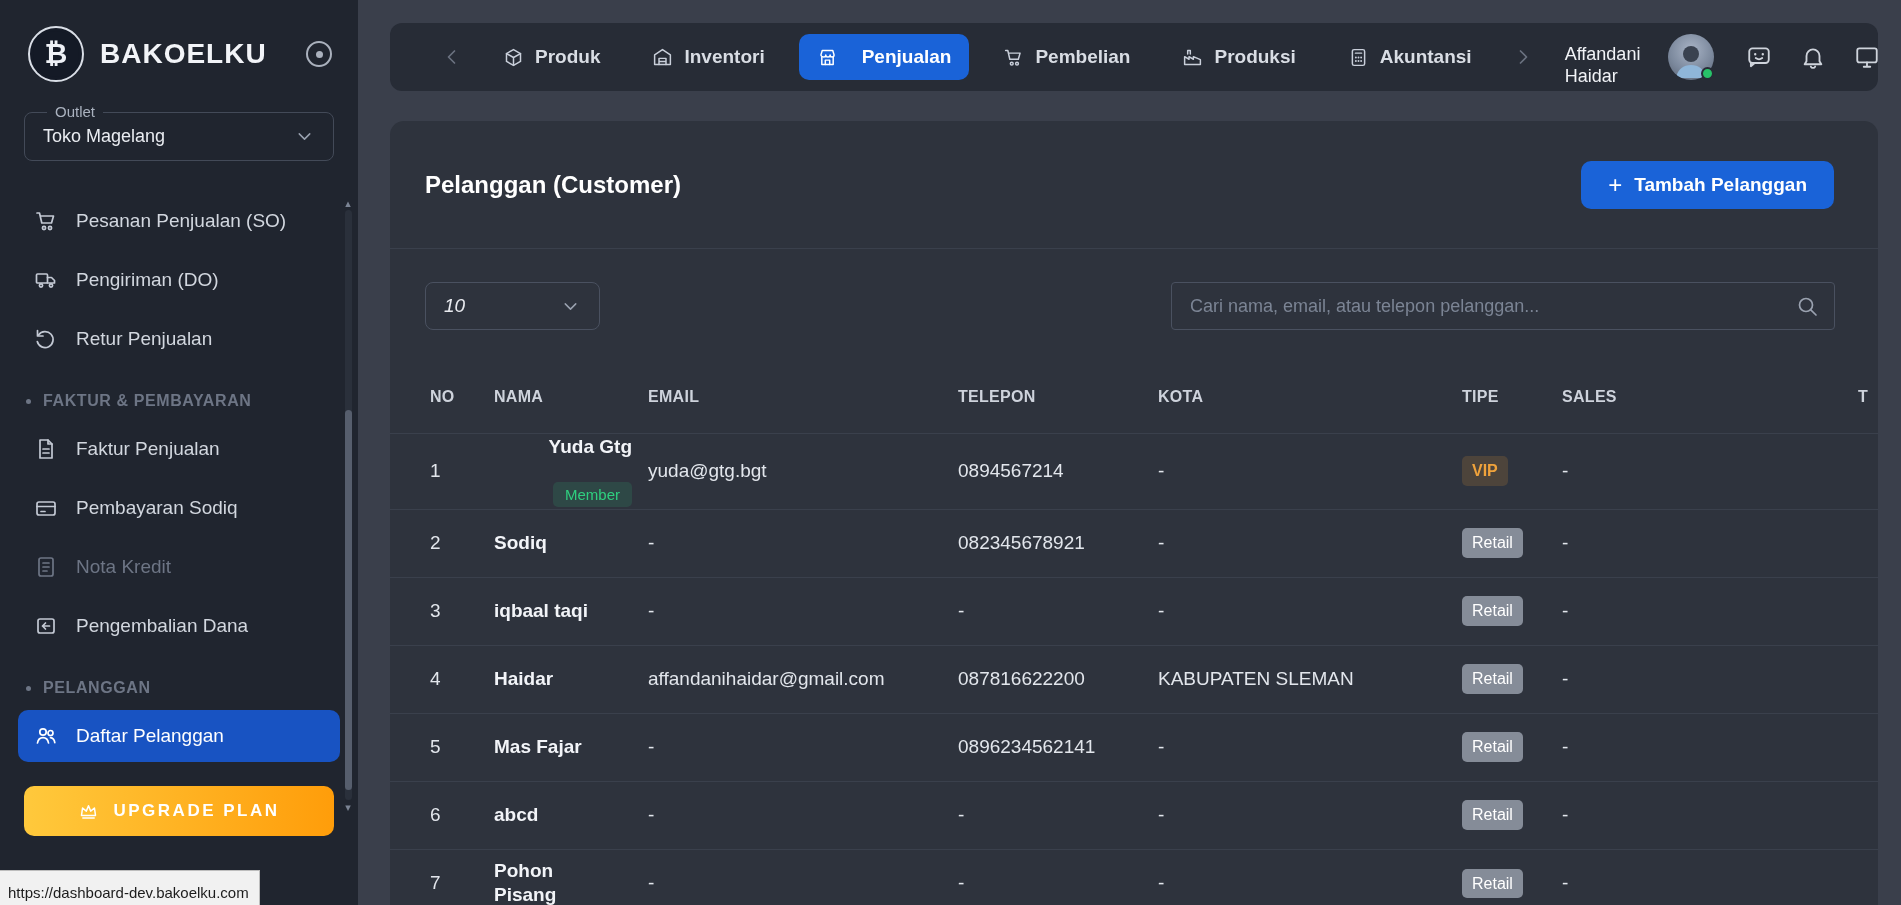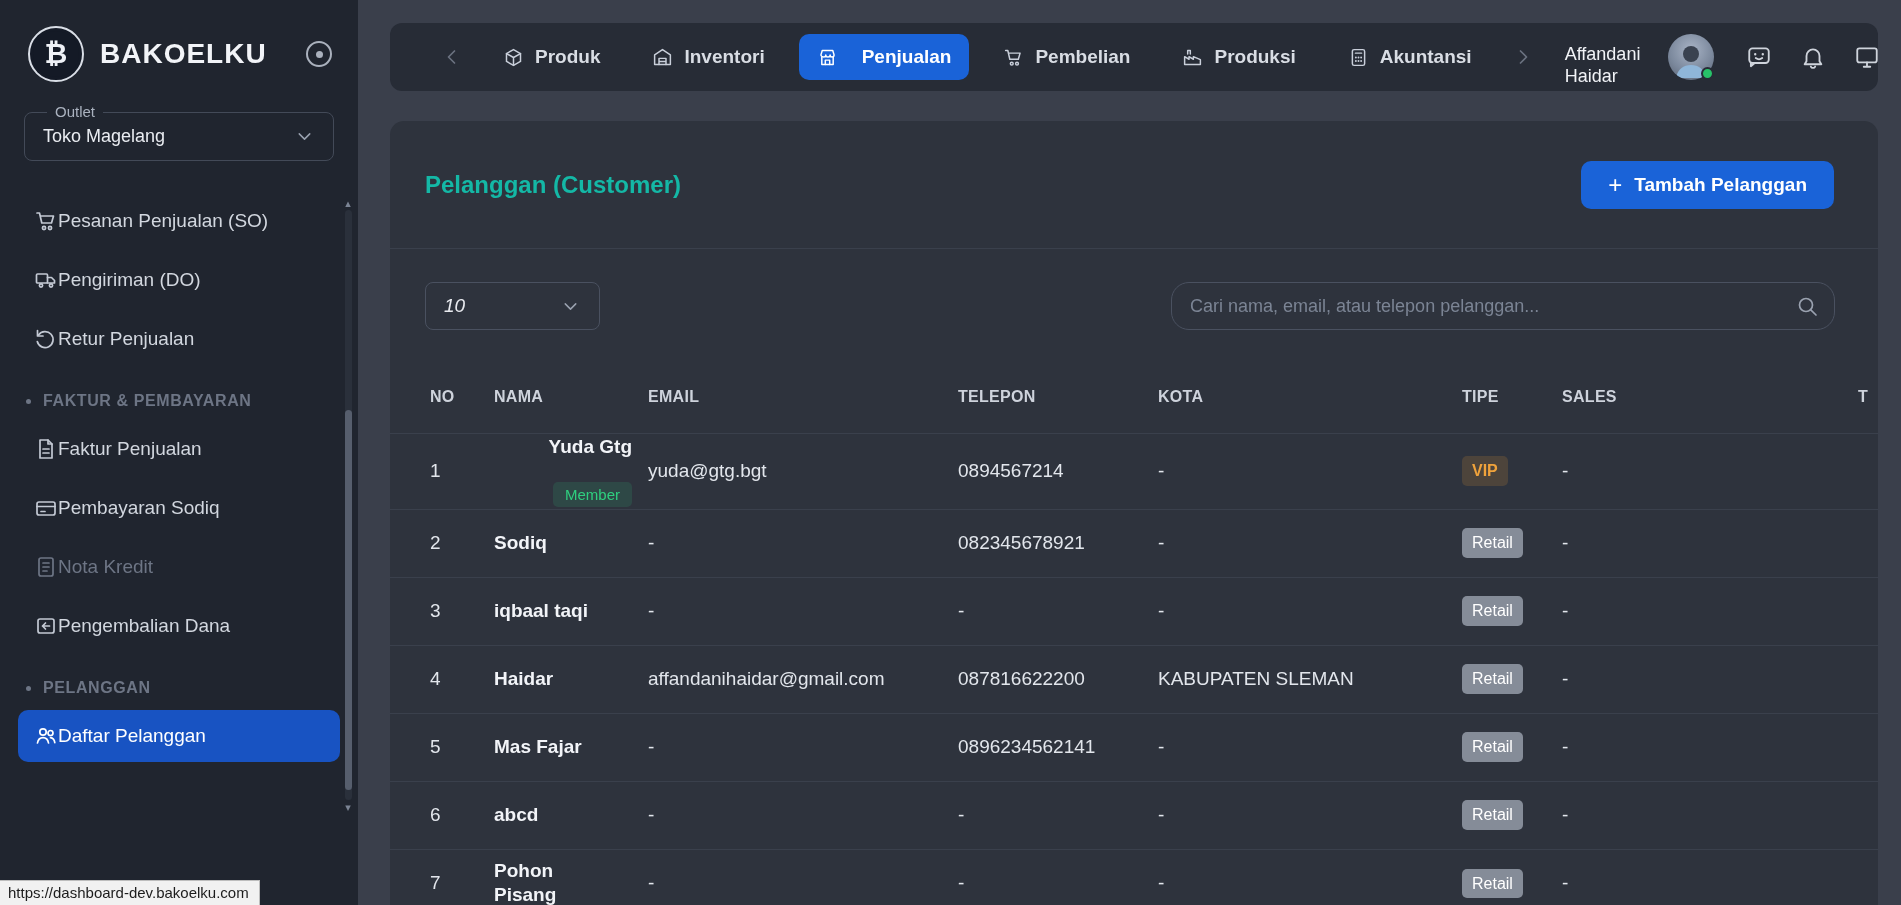--- a/index.html
+++ b/index.html
@@ -37,21 +37,21 @@
     padding:13px 18px; position:relative; cursor:pointer;
   }
   .outlet-label {
     position:absolute; top:-10px; left:22px; background:#20252f;
     padding:0 8px; font-size:15px; color:#aab2bf;
   }
   .outlet-value { display:flex; align-items:center; justify-content:space-between; font-size:18px; color:#e9ecf1; }
 
   .menu { margin-top:34px; padding:0 18px; display:flex; flex-direction:column; gap:7px; }
   .menu-item {
-    display:flex; align-items:center; 
+    display:flex; align-items:center; gap:18px;
     padding:14px 16px; border-radius:10px;
     color:#d2d7df; font-size:19px; cursor:pointer; white-space:nowrap;
   }
   .menu-item .ic { color:#c3c9d4; }
   .menu-item.active { background:#1853c2; color:#ffffff; }
   .menu-item.active .ic { color:#ffffff; }
   .menu-item.disabled { color:#6d7585; }
   .menu-item.disabled .ic { color:#6d7585; }
   .menu-section {
     display:flex; align-items:center; gap:12px;
@@ -69,21 +69,21 @@
 
   .sb-scroll { position:absolute; right:4px; top:196px; width:12px; height:618px;
     display:flex; flex-direction:column; align-items:center; }
   .sb-arrow { color:#7b8494; font-size:11px; line-height:14px; }
   .sb-track { flex:1; width:7px; background:#2a303b; border-radius:4px; position:relative; }
   .sb-thumb { position:absolute; left:0; top:200px; width:7px; height:380px; background:#565e6d; border-radius:4px; }
 
   .url-tooltip {
     position:absolute; left:0; bottom:0; z-index:5;
     background:#f1f1f1; color:#1c1c1c; font-size:15px;
-    padding:3px 10px 4px 8px; border:1px solid #bdbdbd; border-left:none; border-bottom:none;
+    padding:13px 10px 4px 8px; border:1px solid #bdbdbd; border-left:none; border-bottom:none;
   }
 
   
   .main { flex:1; display:flex; flex-direction:column; padding:23px 23px 0 32px; overflow:hidden; }
 
   .topnav {
     height:68px; min-height:68px; background:#272c36; border-radius:12px;
     display:flex; align-items:center; padding:0 26px 0 40px; gap:6px;
   }
   .nav-chevron { color:#6b7280; display:flex; align-items:center; padding:0 10px; cursor:pointer; }
@@ -117,40 +117,40 @@
   .card {
     margin-top:30px; background:#2e333d; border-radius:14px 14px 0 0;
     width:1488px; height:calc(905px - 121px); overflow:hidden;
     display:flex; flex-direction:column;
   }
   .card-header {
     height:128px; min-height:128px; padding:0 44px 0 35px;
     display:flex; align-items:center; justify-content:space-between;
     border-bottom:1px solid #3a404c;
   }
-  .page-title { font-size:24px; font-weight:700; color:#14b8a6; }
+  .page-title { font-size:24px; font-weight:700; color:#ffffff; }
   .add-btn {
     background:#1a63d8; border:none; cursor:pointer; font-family:inherit;
     color:#fff; font-size:19px; font-weight:600;
     padding:13px 27px; border-radius:10px; display:flex; align-items:center; gap:12px;
   }
   .add-btn .plus { font-size:24px; font-weight:400; line-height:18px; }
 
   .controls { height:112px; min-height:112px; padding:33px 43px 0 35px;
     display:flex; justify-content:space-between; }
   .page-size {
     width:175px; height:48px; border:1px solid #4a5160; border-radius:8px;
     display:flex; align-items:center; justify-content:space-between;
     padding:0 18px; font-size:19px; color:#e8eaef; cursor:pointer; background:transparent;font-style:italic;
   }
   .page-size .ic, .outlet-value .ic { color:#9aa2b0; }
   .search-wrap { position:relative; width:664px; height:48px; }
   .search-input {
     width:100%; height:100%; background:transparent; border:1px solid #4a5160;
-    border-radius:18px; padding:0 52px 0 18px; font-family:inherit;
+    border-radius:4px; padding:0 52px 0 18px; font-family:inherit;
     font-size:18px; color:#e8eaef; outline:none;
   }
   .search-input::placeholder { color:#7b8494; }
   .search-icon { position:absolute; right:16px; top:12px; color:#9aa2b0; pointer-events:none; }
 
   
   .table-wrap { flex:1; overflow:hidden; }
   table { width:1600px; border-collapse:collapse; table-layout:fixed; }
   col.c-no{width:104px} col.c-nama{width:154px} col.c-email{width:310px}
   col.c-telp{width:200px} col.c-kota{width:304px} col.c-tipe{width:100px}
@@ -279,20 +279,27 @@
         <svg class="ic" viewBox="0 0 24 24">
             <circle cx="9" cy="8" r="3.2"></circle>
             <path d="M3.5 19c.5-3.4 2.8-5.4 5.5-5.4s5 2 5.5 5.4"></path>
             <circle cx="16.5" cy="9" r="2.5"></circle>
             <path d="M16.5 13.6c2.2.3 3.9 2.1 4.3 5"></path>
           </svg>
         <span>Daftar Pelanggan</span>
       </div>
     </nav>
 
+    <button class="upgrade-btn">
+      <svg class="ic ic-20" viewBox="0 0 24 24">
+          <path d="M4 16.5L5.2 8l4.3 3.6L12 5.5l2.5 6.1L18.8 8 20 16.5z"></path>
+          <path d="M5.5 19.5h13"></path>
+        </svg>
+      <span>UPGRADE PLAN</span>
+    </button>
 
     <div class="sb-scroll">
       <div class="sb-arrow">▴</div>
       <div class="sb-track">
         <div class="sb-thumb"></div>
       </div>
       <div class="sb-arrow">▾</div>
     </div>
   </aside>
 

